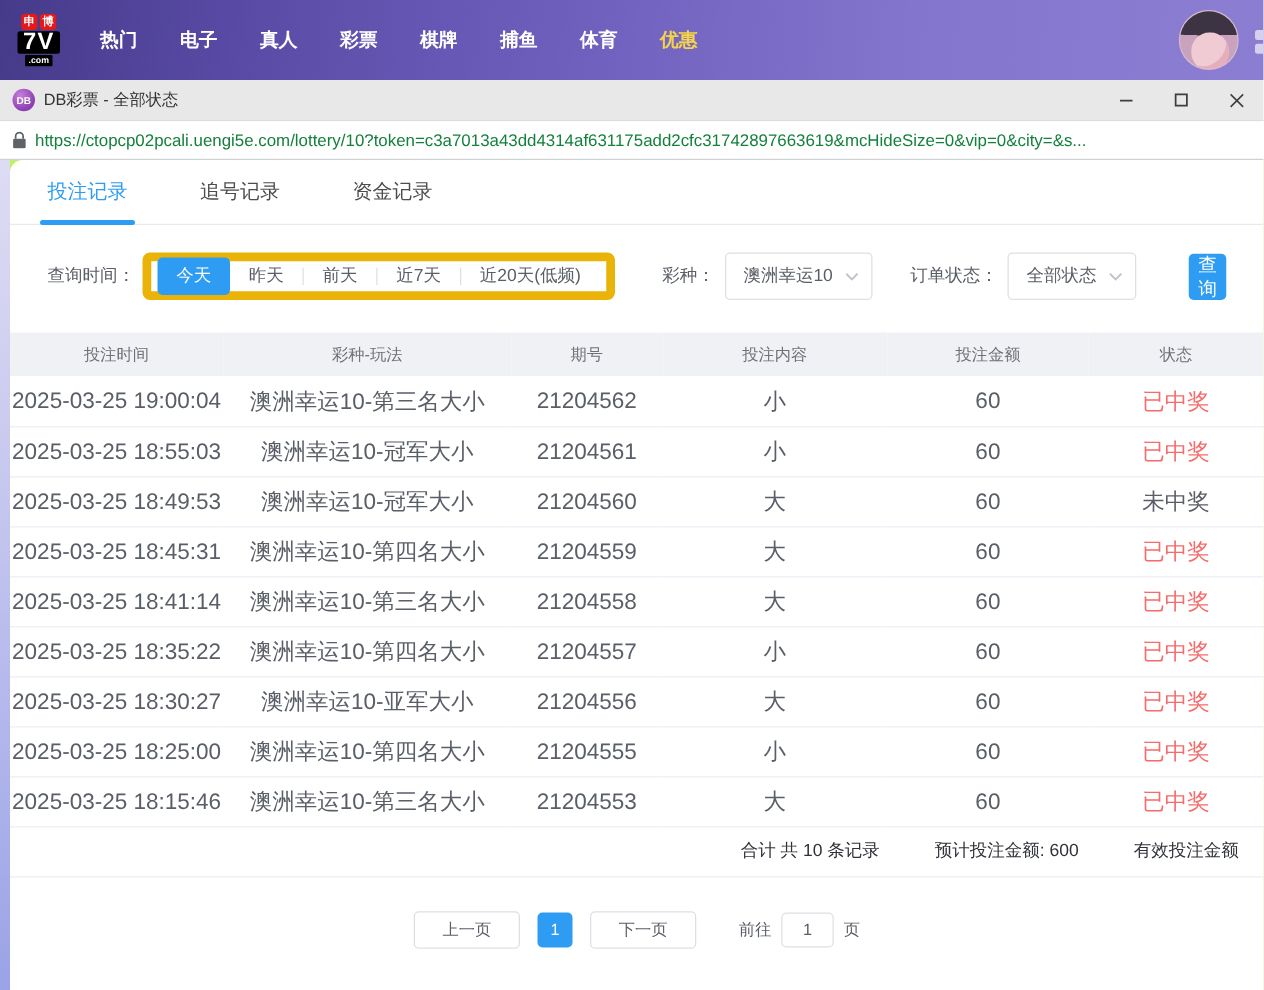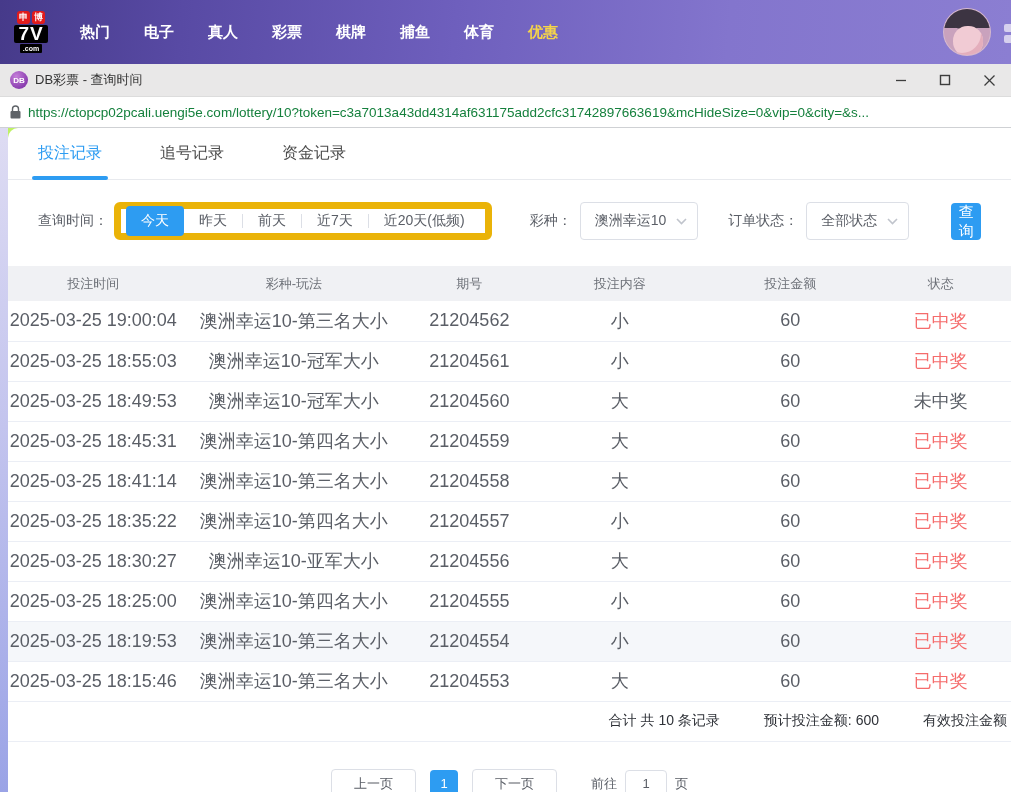--- a/index.html
+++ b/index.html
@@ -73,21 +73,21 @@
   
   table { width:100%; border-collapse:collapse; table-layout:fixed; }
   col.c1{width:17%} col.c2{width:23%} col.c3{width:12%} col.c4{width:18%} col.c5{width:16%} col.c6{width:14%}
   thead th { height:35px; background:#f0f1f4; color:#6d7178; font-size:13px; font-weight:normal; text-align:center; }
   tbody td { height:40px; font-size:18px; color:#5a5e66; text-align:center; border-bottom:1px solid #ebeef5; background:#fff; }
   tr.hl td { background:#f5f7fa; }
   td.won { color:#f56c6c; }
 
   
   .summary { display:flex; justify-content:flex-end; align-items:center; gap:44px; height:40px;
-    font-size:14px; color:#2f3238; border-bottom:1px solid #ebeef5; padding-right:4px; white-space:nowrap; }
+    font-size:14px; color:#2f3238; border-bottom:1px solid #ebeef5; padding-right:20px; white-space:nowrap; }
 
   
   .pagination { margin-top:27px; display:flex; justify-content:center; align-items:center; font-size:13px; color:#5a5e66; }
   .pg-btn { border:1px solid #dcdfe6; background:#fff; border-radius:4px; height:30px; padding:0 22px;
     font-size:13px; color:#5a5e66; cursor:pointer; font-family:inherit; }
   .pg-cur { width:28px; height:28px; background:#2d9cf2; color:#fff; border-radius:4px;
     display:flex; align-items:center; justify-content:center; margin:0 14px; cursor:pointer; }
   .pg-next { margin-right:34px; }
   .pg-goto-label { margin-right:8px; }
   .pg-input { width:42px; height:28px; border:1px solid #dcdfe6; border-radius:4px; text-align:center;
@@ -119,21 +119,21 @@
       </nav>
     <div class="avatar"></div>
     <div class="edge-fragment">
         <i></i>
         <i></i>
       </div>
   </header>
 
   <div class="titlebar">
     <span class="app-icon">DB</span>
-    <span class="win-title">DB彩票 - 查询时间</span>
+    <span class="win-title">DB彩票 - 全部状态</span>
     <div class="win-controls">
       <button class="win-btn">
         <svg width="12" height="12">
             <line x1="1" y1="6.5" x2="11" y2="6.5" stroke="#3d3d3d" stroke-width="1.3"></line>
           </svg>
       </button>
       <button class="win-btn">
         <svg width="12" height="12">
             <rect x="1.5" y="1.5" width="9" height="9" fill="none" stroke="#3d3d3d" stroke-width="1.4"></rect>
           </svg>
@@ -274,28 +274,20 @@
               <td class="won">已中奖</td>
             </tr>
             <tr class="">
               <td>2025-03-25 18:25:00</td>
               <td>澳洲幸运10-第四名大小</td>
               <td>21204555</td>
               <td>小</td>
               <td>60</td>
               <td class="won">已中奖</td>
             </tr>
-            <tr class="hl">
-              <td>2025-03-25 18:19:53</td>
-              <td>澳洲幸运10-第三名大小</td>
-              <td>21204554</td>
-              <td>小</td>
-              <td>60</td>
-              <td class="won">已中奖</td>
-            </tr>
             <tr class="">
               <td>2025-03-25 18:15:46</td>
               <td>澳洲幸运10-第三名大小</td>
               <td>21204553</td>
               <td>大</td>
               <td>60</td>
               <td class="won">已中奖</td>
             </tr>
           </tbody>
       </table>

